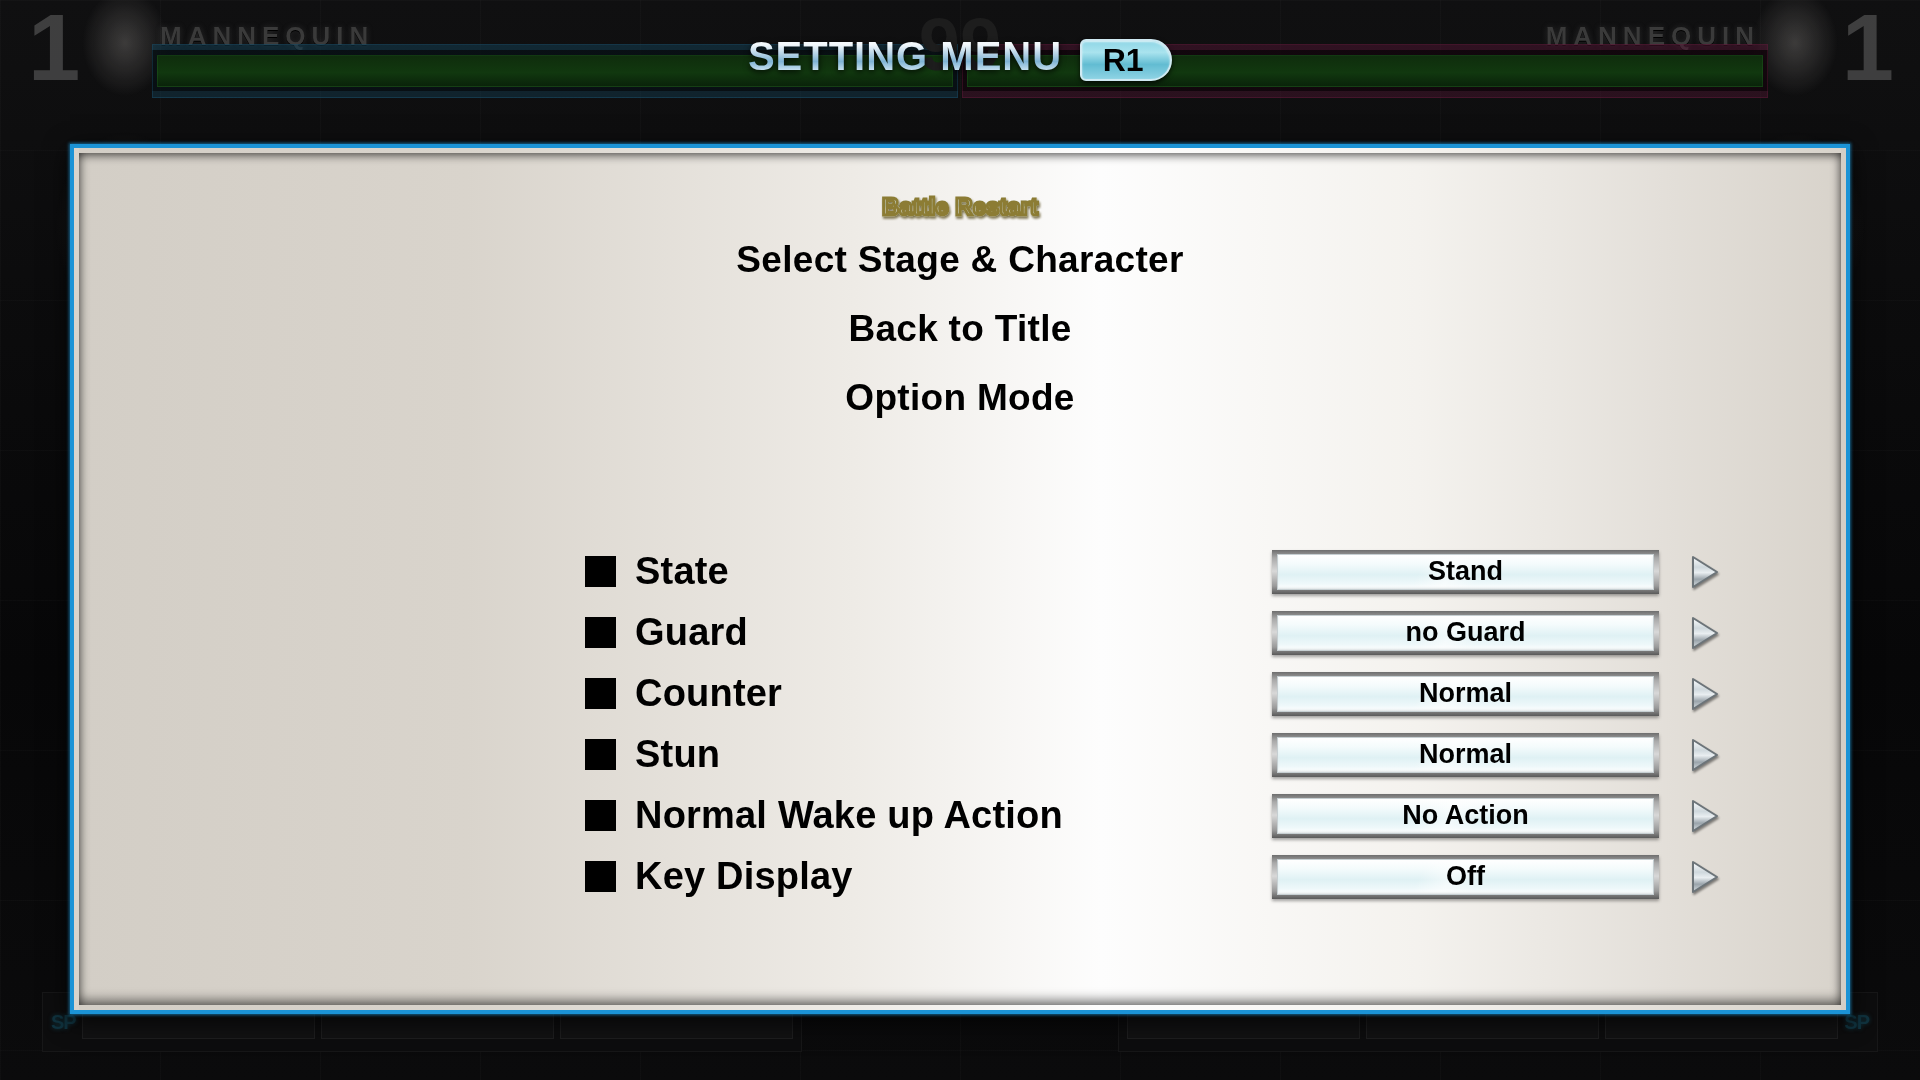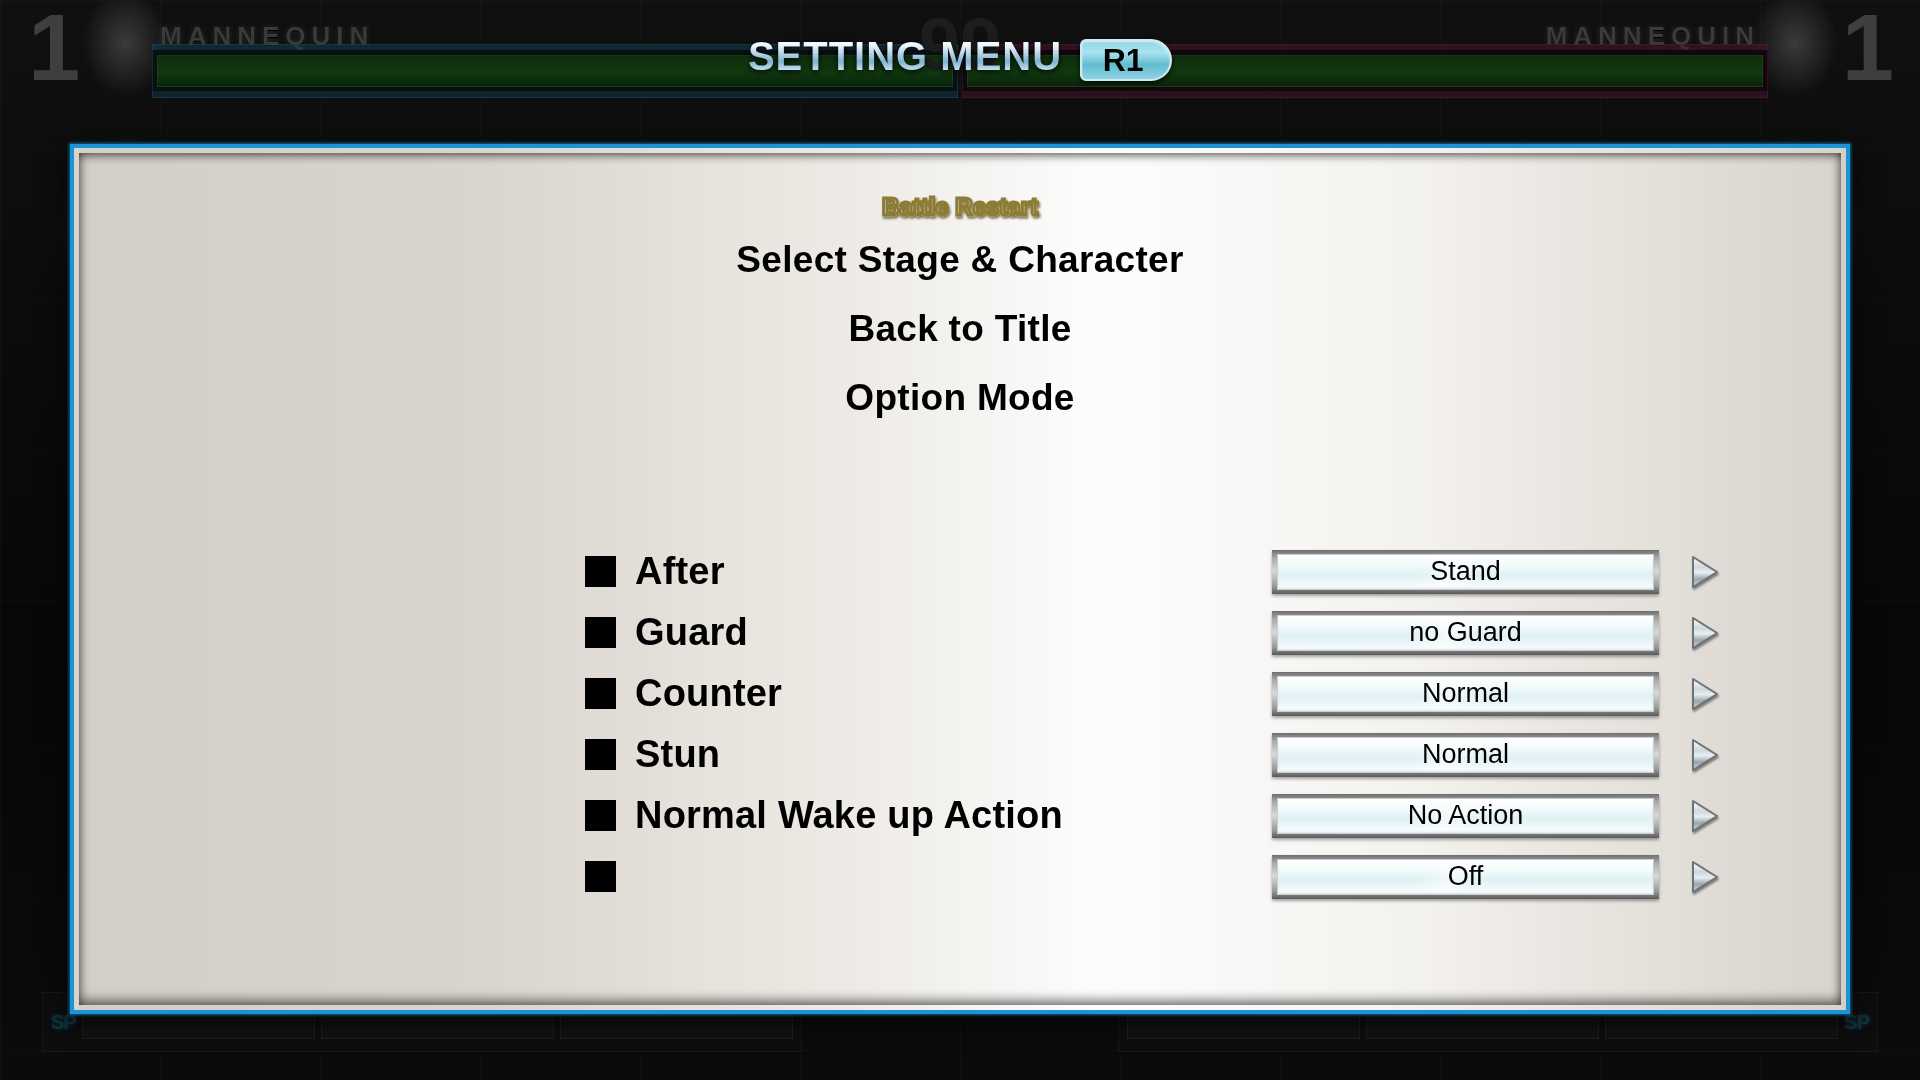--- a/index.html
+++ b/index.html
@@ -202,21 +202,21 @@
     box-shadow:0 2px 3px rgba(0,0,0,.35);
   }
   .vbox-in {
     width:100%; height:100%;
     display:flex; align-items:center; justify-content:center;
     background:
       linear-gradient(115deg, rgba(255,255,255,0) 38%, rgba(255,255,255,.55) 46%, rgba(255,255,255,0) 54%),
       linear-gradient(to bottom,#ffffff 0%,#f4fbfc 26%,#dff1f4 58%,#eef8fa 84%,#ffffff 100%);
     border:1px solid #c6cfd2;
     box-shadow:inset 0 1px 2px rgba(255,255,255,.9), inset 0 -1px 2px rgba(120,140,145,.25);
-    font-size:27px; font-weight:normal; color:#000;
+    font-size:27px; font-weight:bold; color:#000;
     font-family:"Liberation Sans", sans-serif;
   }
   .arrow-wrap {
     position:absolute; left:1605px; width:40px; height:40px;
   }
   .arrow-svg { width:40px; height:40px; display:block;
     filter:drop-shadow(1px 2px 1px rgba(0,0,0,.45)); }
 </style>
 </head>
 <body>
@@ -267,21 +267,21 @@
       <div id="menu-list">
           <div class="menu-item selected">Battle Restart</div>
           <div class="menu-item">Select Stage &amp; Character</div>
           <div class="menu-item">Back to Title</div>
           <div class="menu-item">Option Mode</div>
         </div>
 
       <div id="settings">
           <div class="srow">
             <span class="bullet"></span>
-            <span class="slabel">After</span>
+            <span class="slabel">State</span>
             <div class="vbox">
               <div class="vbox-in">Stand</div>
             </div>
             <div class="arrow-wrap">
               <svg class="arrow-svg" viewBox="0 0 40 40" aria-hidden="true">
                 <defs>
                   <linearGradient id="agr" x1="0" y1="0" x2="0" y2="1">
                     <stop offset="0%" stop-color="#fbfdfe"></stop>
                     <stop offset="34%" stop-color="#cfd8dd"></stop>
                     <stop offset="52%" stop-color="#e9eef1"></stop>
@@ -372,20 +372,21 @@
                     <stop offset="74%" stop-color="#9aa4ab"></stop>
                     <stop offset="100%" stop-color="#d5dce0"></stop>
                   </linearGradient>
                 </defs>
                 <path d="M9 5 L33 20 L9 35 Z" fill="url(#agr)" stroke="#6c7479" stroke-width="2" stroke-linejoin="round"></path>
               </svg>
             </div>
           </div>
           <div class="srow">
             <span class="bullet"></span>
+            <span class="slabel">Key Display</span>
             <div class="vbox">
               <div class="vbox-in">Off</div>
             </div>
             <div class="arrow-wrap">
               <svg class="arrow-svg" viewBox="0 0 40 40" aria-hidden="true">
                 <defs>
                   <linearGradient id="agr" x1="0" y1="0" x2="0" y2="1">
                     <stop offset="0%" stop-color="#fbfdfe"></stop>
                     <stop offset="34%" stop-color="#cfd8dd"></stop>
                     <stop offset="52%" stop-color="#e9eef1"></stop>

